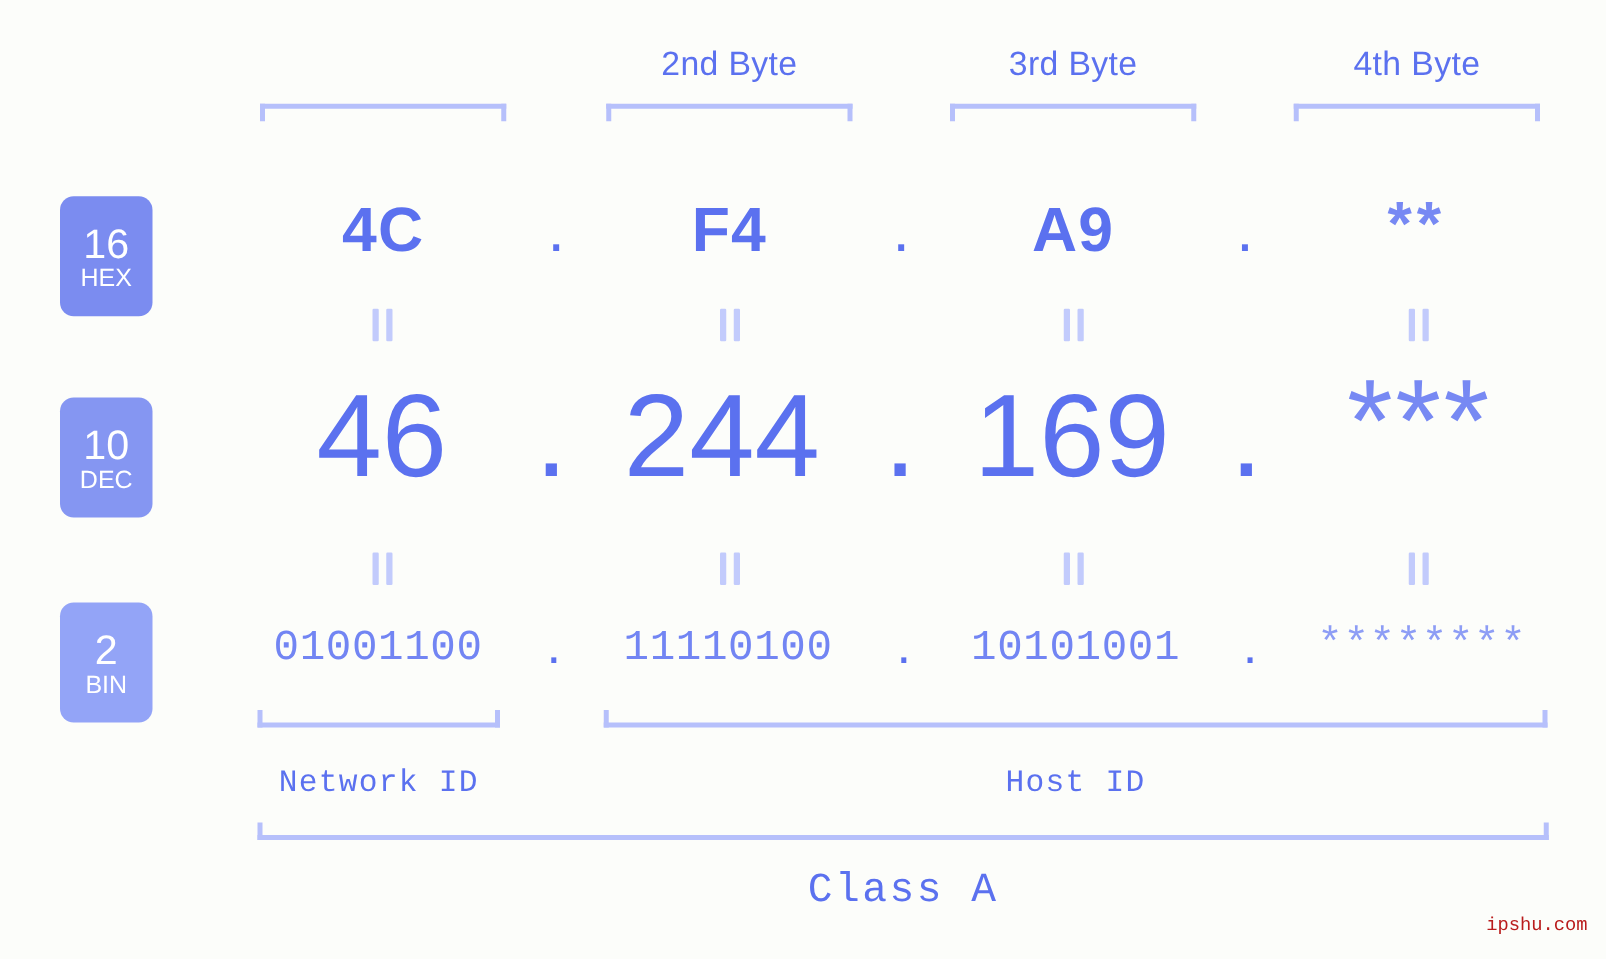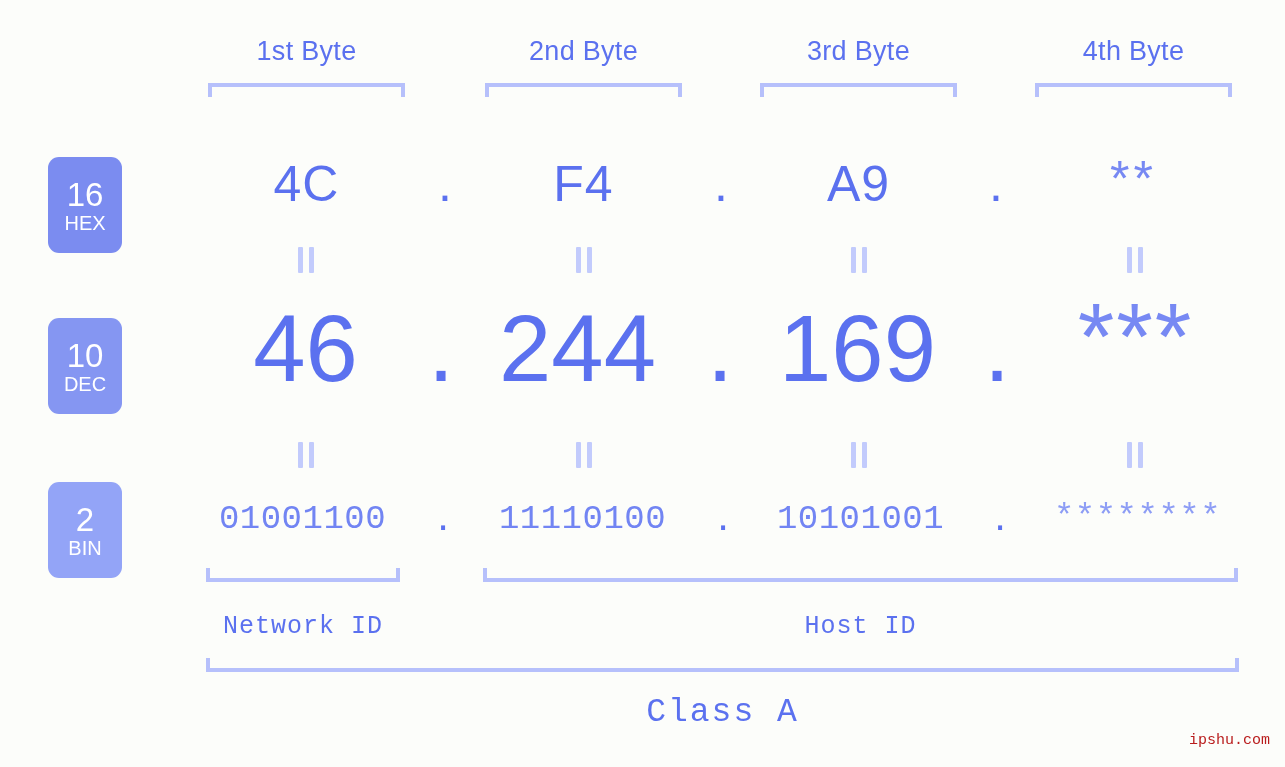--- a/index.html
+++ b/index.html
@@ -85,21 +85,21 @@
   .cell {
     position: absolute;
     text-align: center;
     color: #5b71ef;
     white-space: nowrap;
   }
 
   .hex-val {
     font-family: "Liberation Sans", sans-serif;
     font-size: 50px;
-    font-weight: 400;
+    font-weight: 700;
     letter-spacing: 1px;
   }
   .hex-dot {
     font-family: "Liberation Sans", sans-serif;
     font-size: 50px;
     color: #5b71ef;
   }
 
   .dec-val {
     font-family: "Liberation Sans", sans-serif;
@@ -177,21 +177,20 @@
     font-size: 15px;
     color: #b91c1c;
     letter-spacing: 0px;
   }
 </style>
 </head>
 <body>
 
 <div class="stage">
 
-  <div class="byte-label" style="left:208px; top:36px; width:197px;">1st Byte</div>
   <div class="byte-label" style="left:485px; top:36px; width:197px;">2nd Byte</div>
   <div class="byte-label" style="left:760px; top:36px; width:197px;">3rd Byte</div>
   <div class="byte-label" style="left:1035px; top:36px; width:197px;">4th Byte</div>
 
   <div class="bracket-top" style="left:208px; top:83px; width:197px;"></div>
   <div class="bracket-top" style="left:485px; top:83px; width:197px;"></div>
   <div class="bracket-top" style="left:760px; top:83px; width:197px;"></div>
   <div class="bracket-top" style="left:1035px; top:83px; width:197px;"></div>
 
   <div class="badge badge-hex" style="left:48px; top:157px;">

